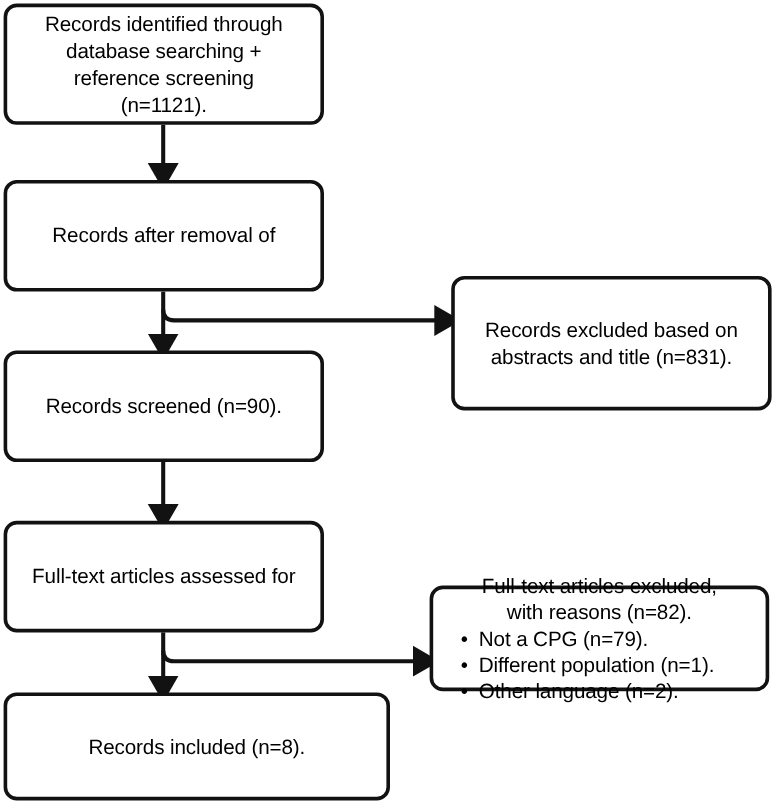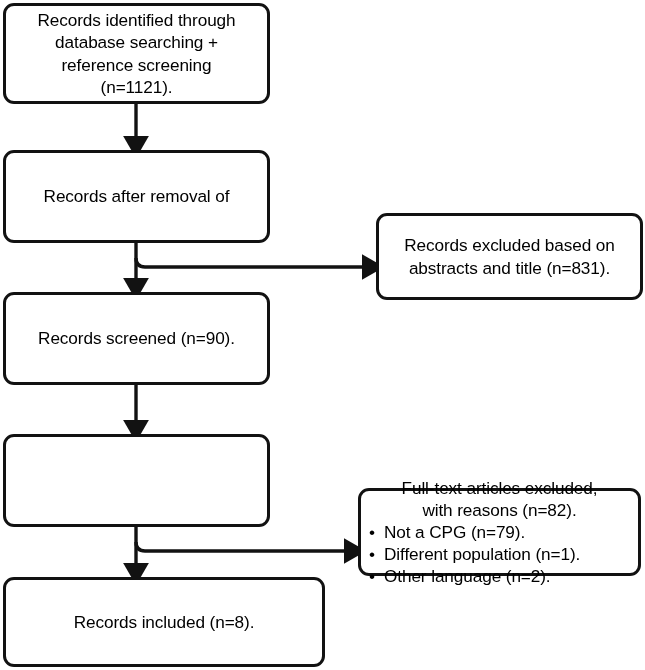--- a/index.html
+++ b/index.html
@@ -35,21 +35,21 @@
     justify-content: center;
     color: #000000;
     font-size: 17.2px;
     line-height: 1.29;
     text-align: center;
     letter-spacing: -0.1px;
   }
   .node .line { display: block; white-space: nowrap; }
   .reasons {
     align-self: stretch;
-    padding-left: 8px;
+    padding-left: 23px;
     text-align: left;
   }
   .reason-item {
     display: block;
     white-space: nowrap;
     padding-left: 15px;
     position: relative;
   }
   .reason-item::before {
     content: "\2022";
@@ -57,21 +57,21 @@
     left: 0;
     top: 0;
   }
 
   
   #box-identified      { left: 3px;   top: 3px;   width: 267px; height: 101px; }
   #box-duplicates      { left: 3px;   top: 150px; width: 267px; height: 93px;  }
   #box-screened        { left: 3px;   top: 292px; width: 267px; height: 93px;  }
   #box-fulltext        { left: 3px;   top: 434px; width: 267px; height: 93px;  }
   #box-included        { left: 3px;   top: 577px; width: 322px; height: 90px;  }
-  #box-excluded-abs    { left: 376px; top: 213px; width: 267px; height: 87px;  }
+  #box-excluded-abs    { left: 376px; top: 230px; width: 267px; height: 112px;  }
   #box-excluded-full   { left: 358px; top: 488px; width: 283px; height: 88px; }
 </style>
 </head>
 <body>
 
 <div id="diagram">
 
   <svg id="wires" viewBox="0 0 645 670" width="645" height="670" aria-hidden="true">
     <defs>
       <marker id="ah" markerWidth="9" markerHeight="9" refX="1.2" refY="4.2" orient="auto" markerUnits="strokeWidth">
@@ -111,20 +111,21 @@
 
   <div class="node" id="box-duplicates">
     <span class="line">Records after removal of</span>
   </div>
 
   <div class="node" id="box-screened">
     <span class="line">Records screened (n=90).</span>
   </div>
 
   <div class="node" id="box-fulltext">
+    <span class="line">Full-text articles assessed for</span>
   </div>
 
   <div class="node" id="box-included">
     <span class="line">Records included (n=8).</span>
   </div>
 
   <div class="node" id="box-excluded-abs">
     <span class="line">Records excluded based on</span>
     <span class="line">abstracts and title (n=831).</span>
   </div>

